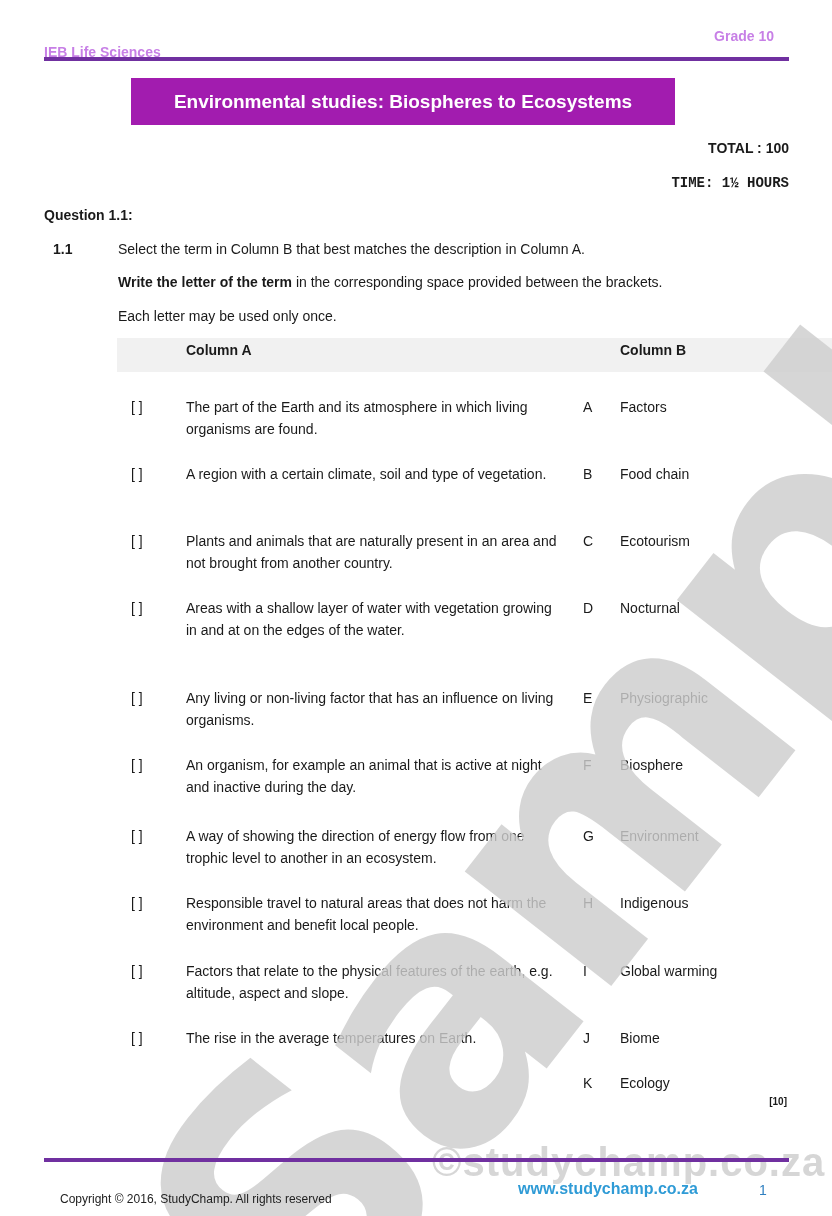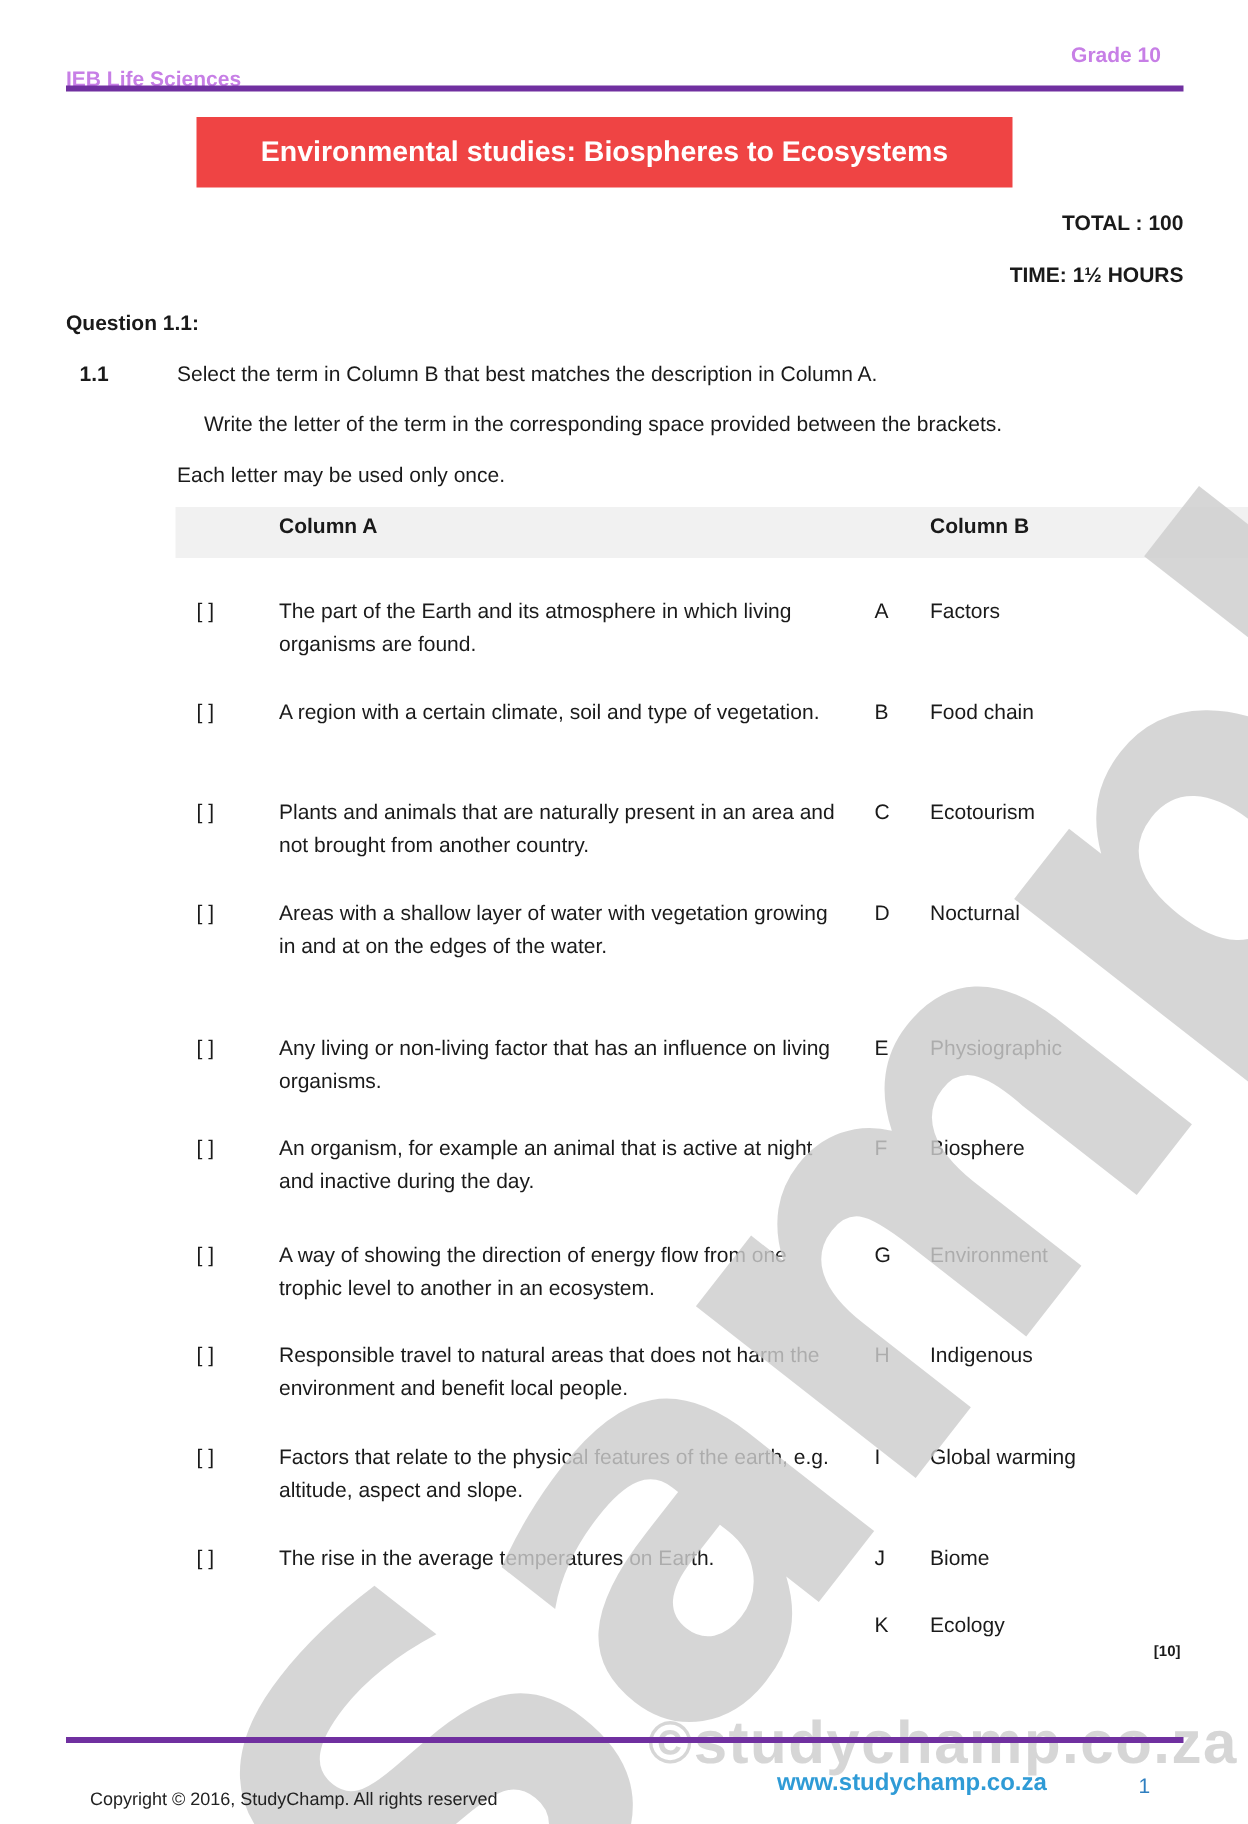--- a/index.html
+++ b/index.html
@@ -3,30 +3,30 @@
   <meta charset="utf-8">
   <style>
     * { box-sizing: border-box; margin: 0; padding: 0; }
     html, body { width: 832px; height: 1216px; background: #ffffff; overflow: hidden; }
     body { position: relative; font-family: "Liberation Sans", sans-serif; color: #1a1a1a; }
 
     .hdr-left { position: absolute; left: 44px; top: 28px; font-size: 14px; font-weight: bold; color: #c77fe6; margin-top: 16px; }
     .hdr-right { position: absolute; right: 58px; top: 28px; font-size: 14px; font-weight: bold; color: #c77fe6; }
     .hdr-rule { position: absolute; left: 44px; top: 57px; width: 745px; height: 4px; background: #7030a0; }
 
-    .title-box { position: absolute; left: 131px; top: 78px; width: 544px; height: 47px; background: #ef4444; display: flex; align-items: center; justify-content: center; }
+    .title-box { position: absolute; left: 131px; top: 78px; width: 544px; height: 47px; background: #a21caf; display: flex; align-items: center; justify-content: center; }
     .title-box span { color: #ffffff; font-size: 19px; font-weight: bold; }
 
     .total { position: absolute; right: 43px; top: 140px; font-size: 14px; font-weight: bold; }
-    .time { position: absolute; right: 43px; top: 175px; font-size: 14px; font-weight: bold; }
+    .time { position: absolute; right: 43px; top: 175px; font-size: 14px; font-weight: bold; font-family: Liberation Mono, monospace; }
 
     .q-heading { position: absolute; left: 44px; top: 207px; font-size: 14px; font-weight: bold; }
     .q-num { position: absolute; left: 53px; top: 241px; font-size: 14px; font-weight: bold; }
     .q-line { position: absolute; left: 118px; font-size: 14px; }
-    .q-line b { font-weight: normal; margin-left: 18px; }
+    .q-line b { font-weight: bold; }
 
     .col-header { position: absolute; left: 117px; top: 338px; width: 715px; height: 34px; background: #f1f1f1; }
     .col-a-label { position: absolute; left: 186px; top: 342px; font-size: 14px; font-weight: bold; }
     .col-b-label { position: absolute; left: 620px; top: 342px; font-size: 14px; font-weight: bold; }
 
     .row { position: absolute; left: 0; width: 832px; font-size: 14px; line-height: 22px; }
     .row .brk { position: absolute; left: 131px; width: 34px; letter-spacing: 0; }
     .row .desc { position: absolute; left: 186px; width: 380px; }
     .row .letter { position: absolute; left: 583px; }
     .row .term { position: absolute; left: 620px; }

